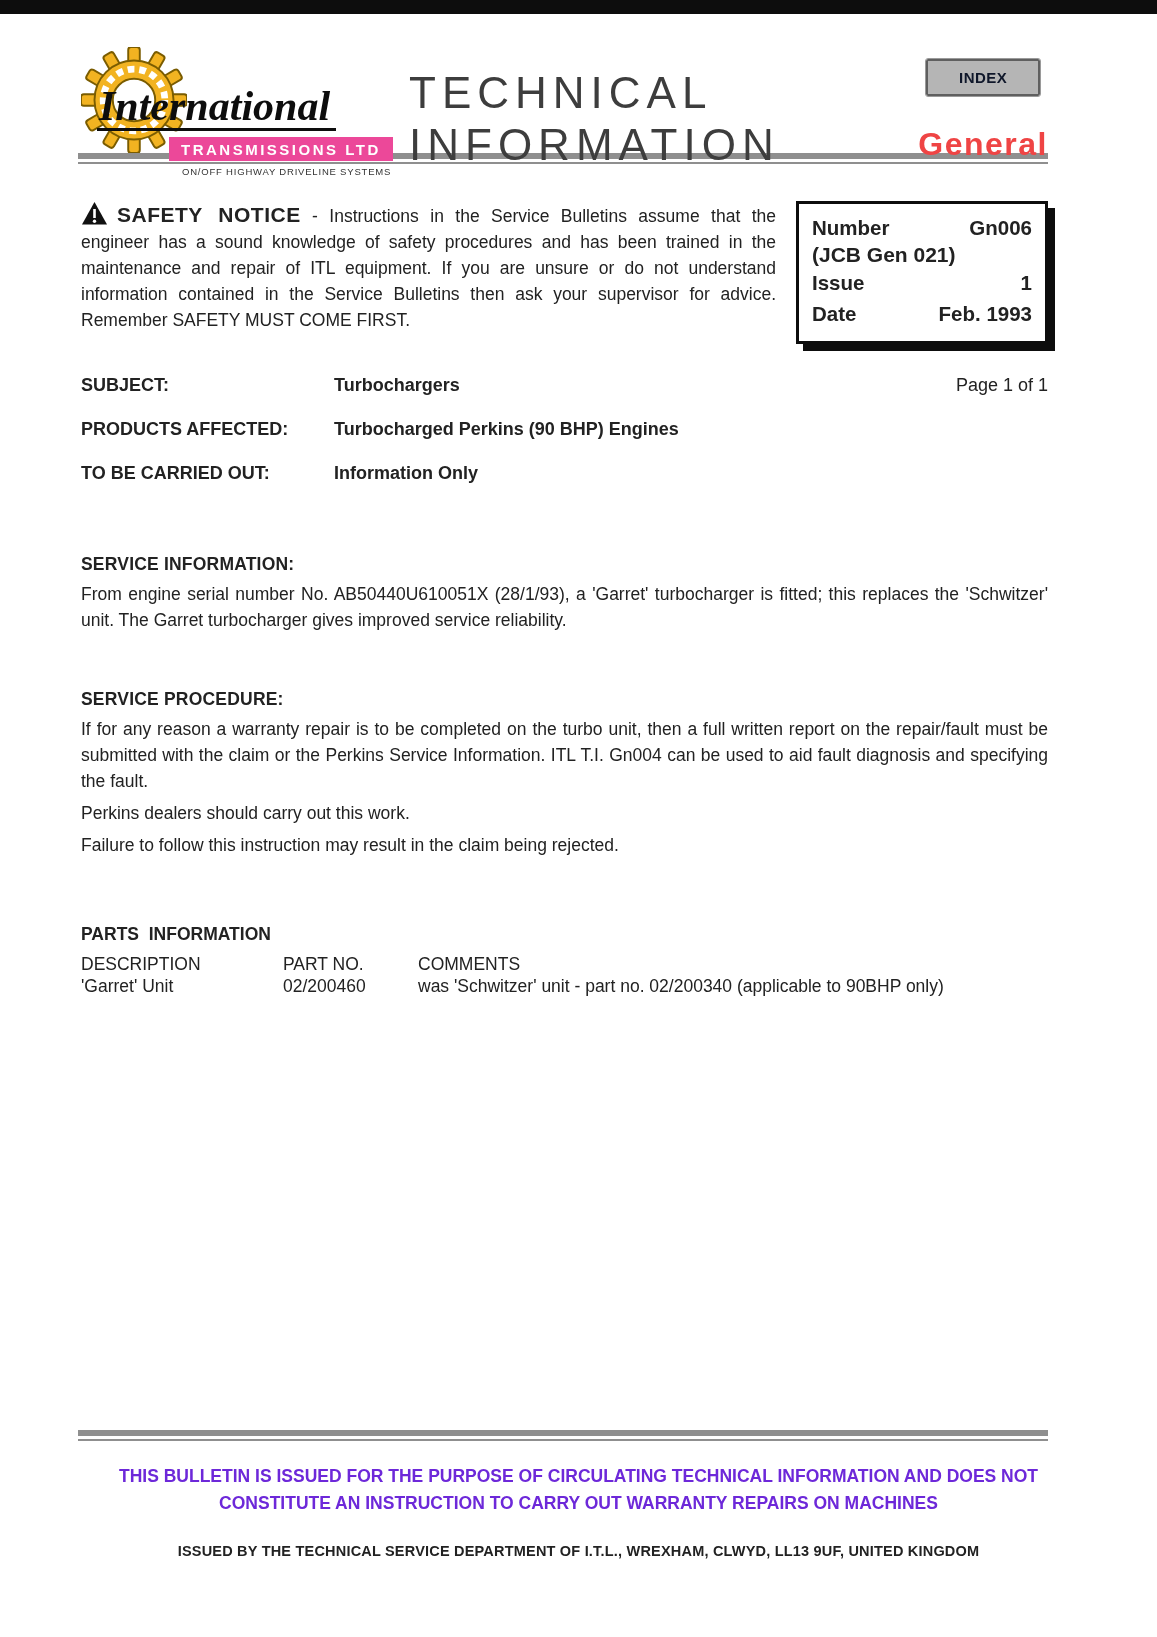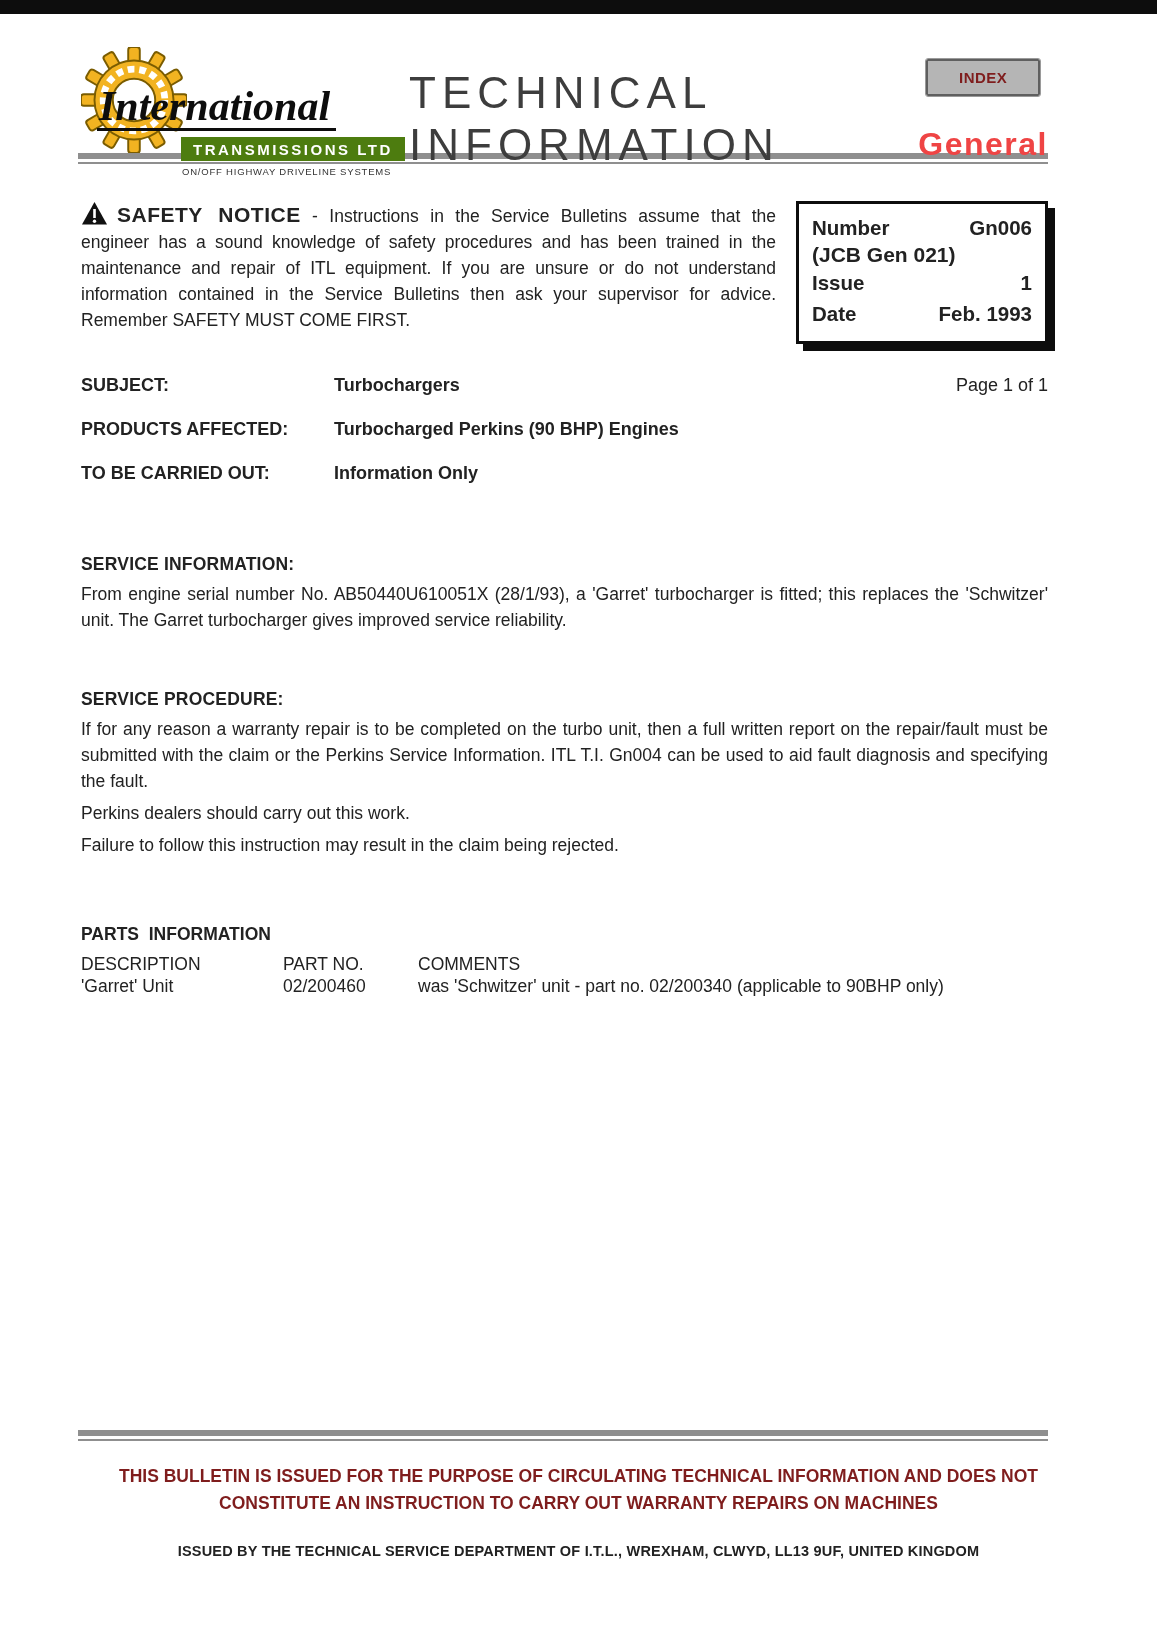--- a/index.html
+++ b/index.html
@@ -45,22 +45,22 @@
     font-size: 42px;
     letter-spacing: 0px;
     color: #0d0d0d;
     border-bottom: 3px solid #0d0d0d;
     padding: 0 6px 1px 2px;
     white-space: nowrap;
     line-height: 1.0;
   }
   .brand-box {
     position: absolute;
-    top: 92px; left: 100px;
-    background: #4d7c0f;
+    top: 92px; left: 88px;
+    background: #ec4899;
     color: #ffffff;
     font-weight: bold;
     font-size: 15px;
     letter-spacing: 2.5px;
     padding: 4px 12px 3px 12px;
     white-space: nowrap;
   }
   .brand-tagline {
     position: absolute;
     top: 121px; left: 101px;
@@ -90,21 +90,21 @@
     width: 114px;
     height: 37px;
     background: #b5b5b5;
     border: 2px solid #5f5f5f;
     outline: 1px solid #9a9a9a;
     border-radius: 2px;
     font-family: "Liberation Sans", sans-serif;
     font-weight: bold;
     font-size: 15px;
     letter-spacing: 0.5px;
-    color: #7f1d1d;
+    color: #0f172a;
     cursor: pointer;
   }
   .category {
     margin-top: 30px;
     font-weight: bold;
     font-size: 32px;
     letter-spacing: 1.5px;
     color: #ef4444;
     align-self: flex-end;
   }
@@ -210,21 +210,21 @@
     top: 1430px;
   }
   .footer .rule { margin-top: 0; }
   .disclaimer {
     margin: 22px auto 8px auto;
     max-width: 990px;
     text-align: center;
     font-weight: bold;
     font-size: 17.5px;
     line-height: 27px;
-    color: #7f1d1d;
+    color: #6d28d9;
   }
   .issued-by {
     margin-top: 26px;
     text-align: center;
     font-size: 14.5px;
     letter-spacing: 0.2px;
     color: #222;
     font-weight: bold;
   }
 </style>

